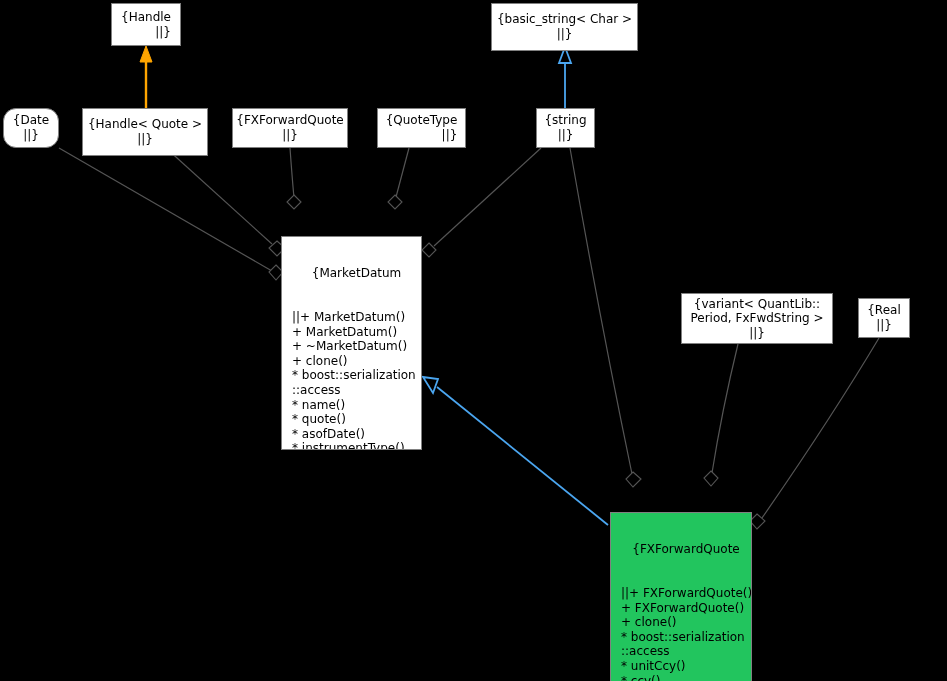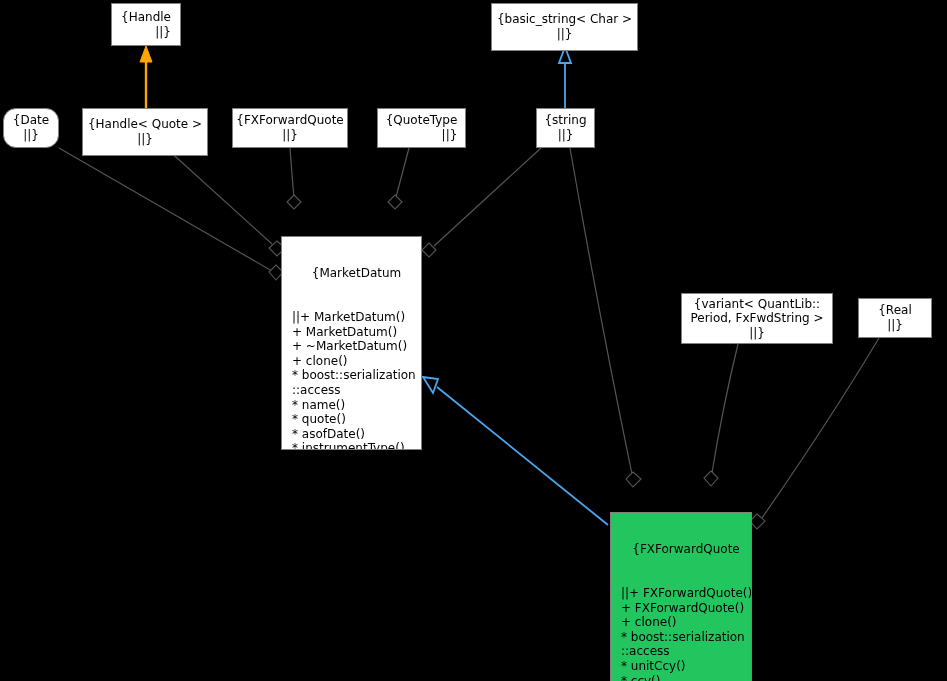--- a/index.html
+++ b/index.html
@@ -137,21 +137,21 @@
     <span class="lines">{string
 ||}</span>
   </div>
 
   <div class="node title-only" style="left:681px; top:293px; width:152px; height:51px;">
     <span class="lines">{variant&lt; QuantLib::
 Period, FxFwdString &gt;
 ||}</span>
   </div>
 
-  <div class="node title-only" style="left:858px; top:298px; width:74px; height:40px;">
+  <div class="node title-only" style="left:858px; top:298px; width:52px; height:40px;">
     <span class="lines">{Real
 ||}</span>
   </div>
 
   <div class="node detail" style="left:281px; top:212px; width:141px; height:214px;">
     <span class="title">{MarketDatum</span>
     <span class="members"><span style="display: block;">||+ MarketDatum()</span><span style="display: block;">+ MarketDatum()</span><span style="display: block;">+ ~MarketDatum()</span><span style="display: block;">+ clone()</span><span style="display: block;">* boost::serialization</span><span style="display: block;">::access</span><span style="display: block;">* name()</span><span style="display: block;">* quote()</span><span style="display: block;">* asofDate()</span><span style="display: block;">* instrumentType()</span></span>
     
   </div>
 

